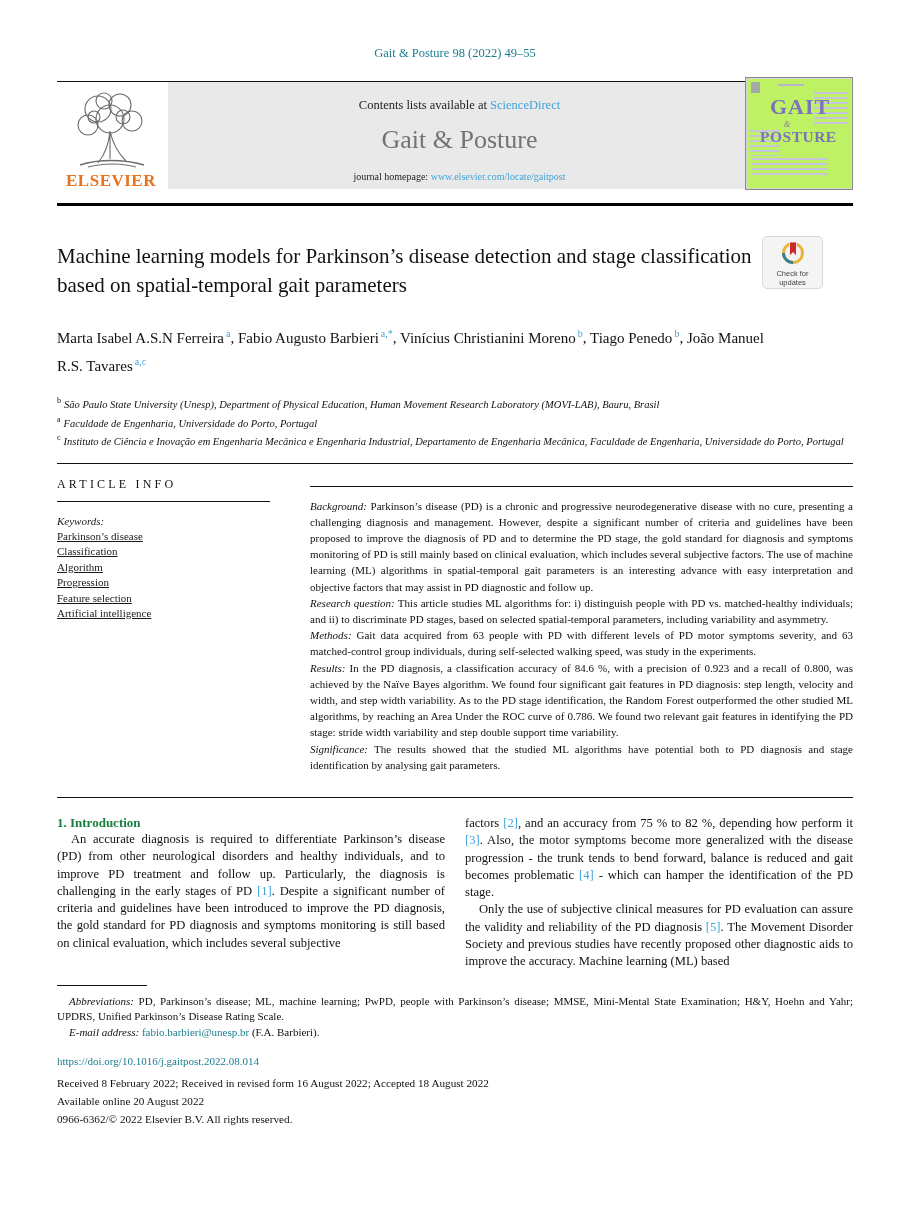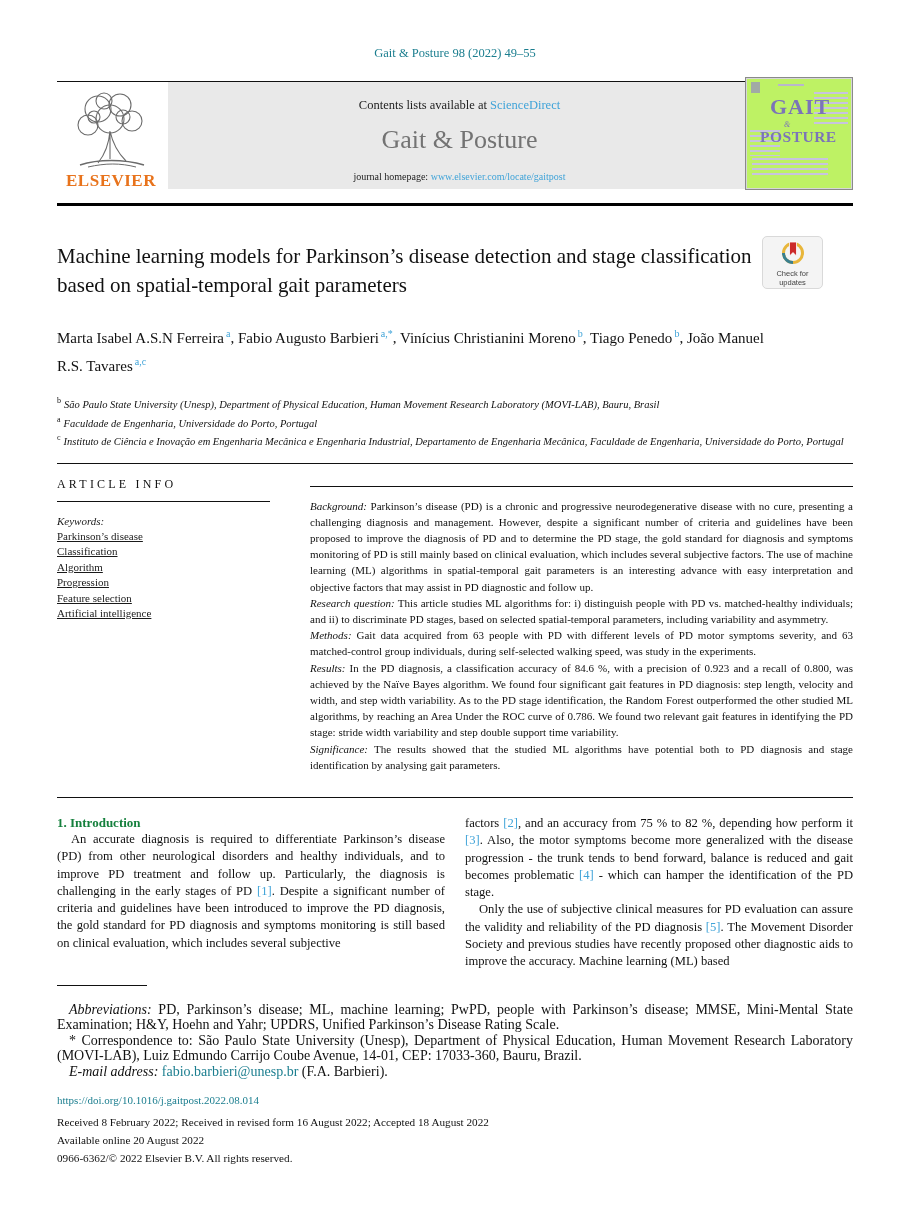--- a/index.html
+++ b/index.html
@@ -65,21 +65,21 @@
   .body-cols { display:flex; gap:20px; margin-top:17px; }
   .bcol { width:388px; flex:none; }
   .sec-heading { font-size:13px; font-weight:bold; color:#15803d; }
   .bcol p { font-size:12.6px; line-height:17.3px; text-align:justify; margin-top:0; color:#111; }
   .p-first { margin-top:18px; }
   .indent { text-indent:14px; }
   .cite { color:#3fa3d8; text-decoration:none; }
 
   
   .fn-sep { width:90px; height:1px; background:#111; margin-top:14px; }
-  .footnotes { margin-top:16px; font-size:14px; line-height:15.5px; color:#111; text-align:justify; }
+  .footnotes { margin-top:8px; font-size:11px; line-height:15.5px; color:#111; text-align:justify; }
   .footnotes .fn-ind { text-indent:12px; }
   .teal-link { color:#1b7e8f; text-decoration:none; }
   .doi-line { margin-top:15px; font-size:11px; }
   .dates { margin-top:7px; font-size:11.2px; line-height:18px; color:#111; }
 </style>
 </head>
 <body>
 
 <div class="page">
 
@@ -186,21 +186,20 @@
     <div class="bcol">
       <p><span>factors </span><a href="#" class="cite">[2]</a><span>, and an accuracy from 75 % to 82 %, depending how perform it </span><a href="#" class="cite">[3]</a><span>. Also, the motor symptoms become more generalized with the disease progression - the trunk tends to bend forward, balance is reduced and gait becomes problematic </span><a href="#" class="cite">[4]</a><span> - which can hamper the identification of the PD stage.</span></p>
       <p class="indent"><span>Only the use of subjective clinical measures for PD evaluation can assure the validity and reliability of the PD diagnosis </span><a href="#" class="cite">[5]</a><span>. The Movement Disorder Society and previous studies have recently proposed other diagnostic aids to improve the accuracy. Machine learning (ML) based</span></p>
     </div>
   </div>
 
   <div class="fn-sep"></div>
 
   <div class="footnotes">
     <div class="fn-ind"><i>Abbreviations:</i><span> PD, Parkinson’s disease; ML, machine learning; PwPD, people with Parkinson’s disease; MMSE, Mini-Mental State Examination; H&amp;Y, Hoehn and Yahr; UPDRS, Unified Parkinson’s Disease Rating Scale.</span></div>
-    <div class="fn-ind"><span>* </span><span>Correspondence to: São Paulo State University (Unesp), Department of Physical Education, Human Movement Research Laboratory (MOVI-LAB), Luiz Edmundo Carrijo Coube Avenue, 14-01, CEP: 17033-360, Bauru, Brazil.</span></div>
     <div class="fn-ind"><i>E-mail address:</i> <a href="#" class="teal-link">fabio.barbieri@unesp.br</a><span> (F.A. Barbieri).</span></div>
   </div>
 
   <div class="doi-line"><a href="#" class="teal-link">https://doi.org/10.1016/j.gaitpost.2022.08.014</a></div>
 
   <div class="dates">
     <div>Received 8 February 2022; Received in revised form 16 August 2022; Accepted 18 August 2022</div>
     <div>Available online 20 August 2022</div>
     <div>0966-6362/© 2022 Elsevier B.V. All rights reserved.</div>
   </div>

